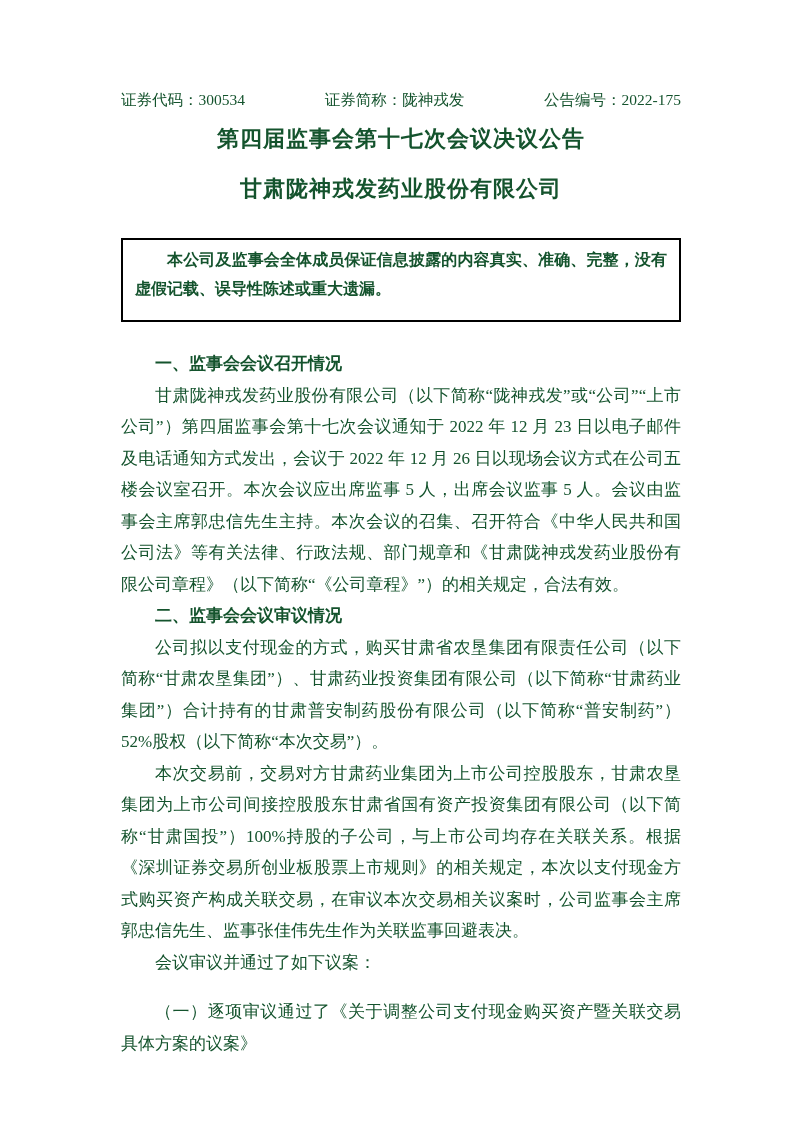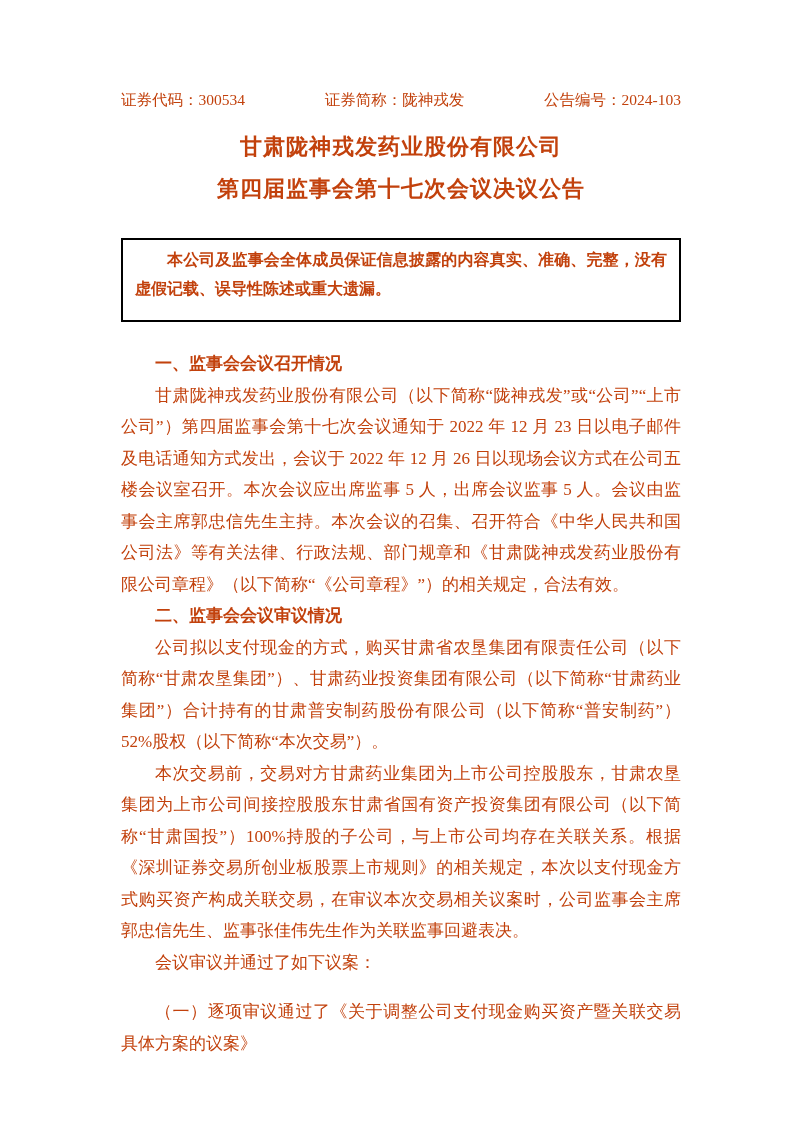--- a/index.html
+++ b/index.html
@@ -3,21 +3,21 @@
 <meta charset="utf-8">
 <style>
   * { margin: 0; padding: 0; box-sizing: border-box; }
   html, body { background: #ffffff; }
   .page {
     position: relative;
     width: 793px;
     height: 1122px;
     margin: 0 auto;
     background: #ffffff;
-    color: #c2410c;
+    color: #14532d;
     font-family: "Liberation Serif", "DejaVu Serif", serif;
     overflow: hidden;
   }
   .content { padding: 90px 112px 0 121px; }
 
   .doc-header {
     display: flex;
     justify-content: space-between;
     align-items: baseline;
     font-size: 15.5px;
@@ -65,25 +65,25 @@
 </style>
 </head>
 <body>
 
 <div class="page">
   <div class="content">
 
     <div class="doc-header">
       <span>证券代码：300534</span>
       <span>证券简称：陇神戎发</span>
-      <span>公告编号：2024-103</span>
+      <span>公告编号：2022-175</span>
     </div>
 
+    <div class="doc-title line2">第四届监事会第十七次会议决议公告</div>
     <div class="doc-title line1">甘肃陇神戎发药业股份有限公司</div>
-    <div class="doc-title line2">第四届监事会第十七次会议决议公告</div>
 
     <div class="disclaimer-box">
       <span>本公司及监事会全体成员保证信息披露的内容真实、准确、完整，没有虚假记载、误导性陈述或重大遗漏。</span>
     </div>
 
     <div class="body-text">
       <div class="sec-heading first">一、监事会会议召开情况</div>
       <div class="para">甘肃陇神戎发药业股份有限公司（以下简称“陇神戎发”或“公司”“上市公司”）第四届监事会第十七次会议通知于 2022 年 12 月 23 日以电子邮件及电话通知方式发出，会议于 2022 年 12 月 26 日以现场会议方式在公司五楼会议室召开。本次会议应出席监事 5 人，出席会议监事 5 人。会议由监事会主席郭忠信先生主持。本次会议的召集、召开符合《中华人民共和国公司法》等有关法律、行政法规、部门规章和《甘肃陇神戎发药业股份有限公司章程》（以下简称“《公司章程》”）的相关规定，合法有效。</div>
 
       <div class="sec-heading">二、监事会会议审议情况</div>

